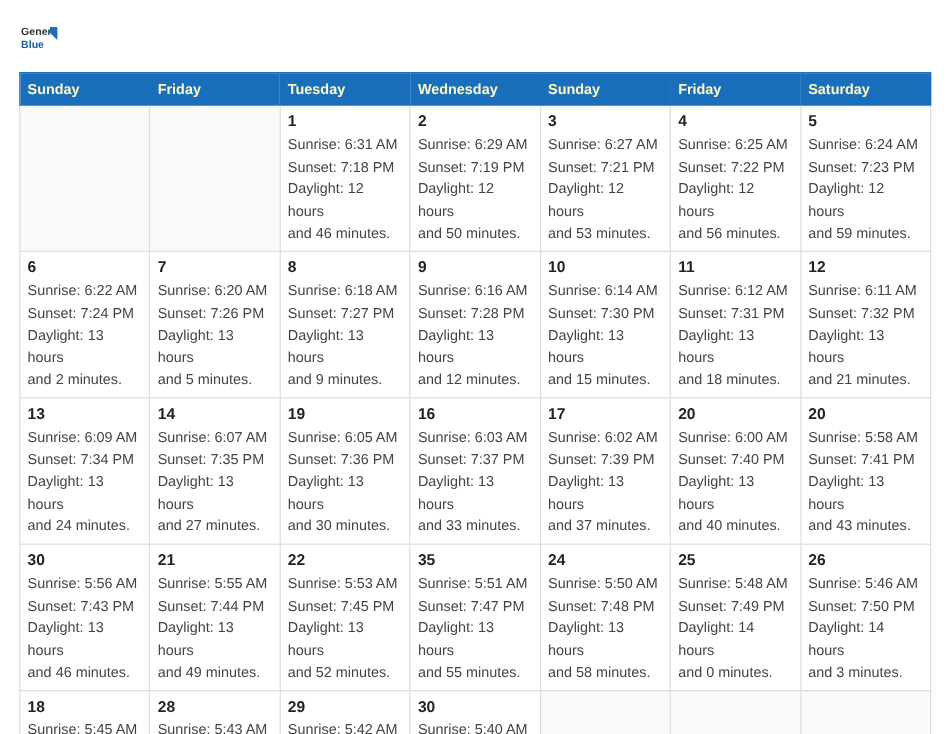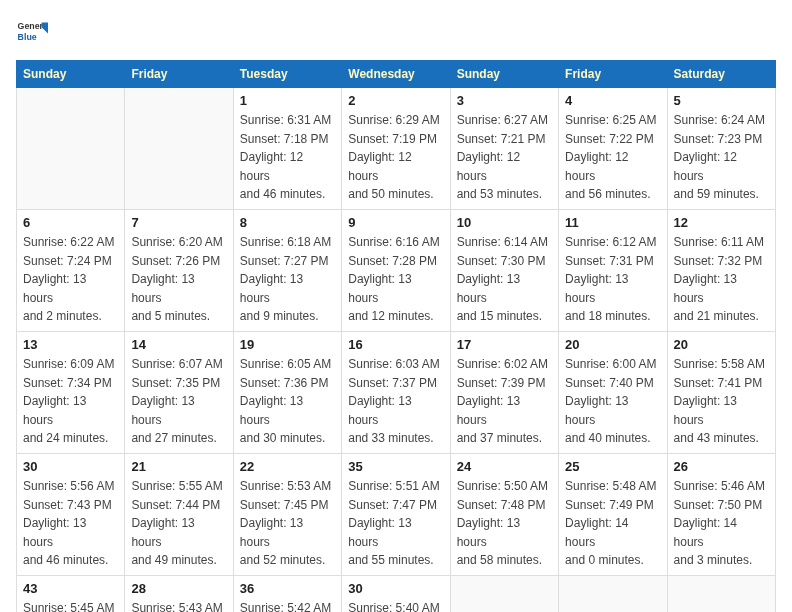--- a/index.html
+++ b/index.html
@@ -215,29 +215,29 @@
           <div class="day-num">25</div>
           <div class="day-info">Sunrise: 5:48 AM<br>Sunset: 7:49 PM<br>Daylight: 14 hours<br>and 0 minutes.</div>
         </td>
         <td>
           <div class="day-num">26</div>
           <div class="day-info">Sunrise: 5:46 AM<br>Sunset: 7:50 PM<br>Daylight: 14 hours<br>and 3 minutes.</div>
         </td>
       </tr>
       <tr>
         <td>
-          <div class="day-num">43</div>
+          <div class="day-num">18</div>
           <div class="day-info">Sunrise: 5:45 AM<br>Sunset: 7:52 PM<br>Daylight: 14 hours<br>and 6 minutes.</div>
         </td>
         <td>
           <div class="day-num">28</div>
           <div class="day-info">Sunrise: 5:43 AM<br>Sunset: 7:53 PM<br>Daylight: 14 hours<br>and 9 minutes.</div>
         </td>
         <td>
-          <div class="day-num">36</div>
+          <div class="day-num">29</div>
           <div class="day-info">Sunrise: 5:42 AM<br>Sunset: 7:54 PM<br>Daylight: 14 hours<br>and 12 minutes.</div>
         </td>
         <td>
           <div class="day-num">30</div>
           <div class="day-info">Sunrise: 5:40 AM<br>Sunset: 7:56 PM<br>Daylight: 14 hours<br>and 15 minutes.</div>
         </td>
         <td class="empty"></td>
         <td class="empty"></td>
         <td class="empty"></td>
       </tr>

